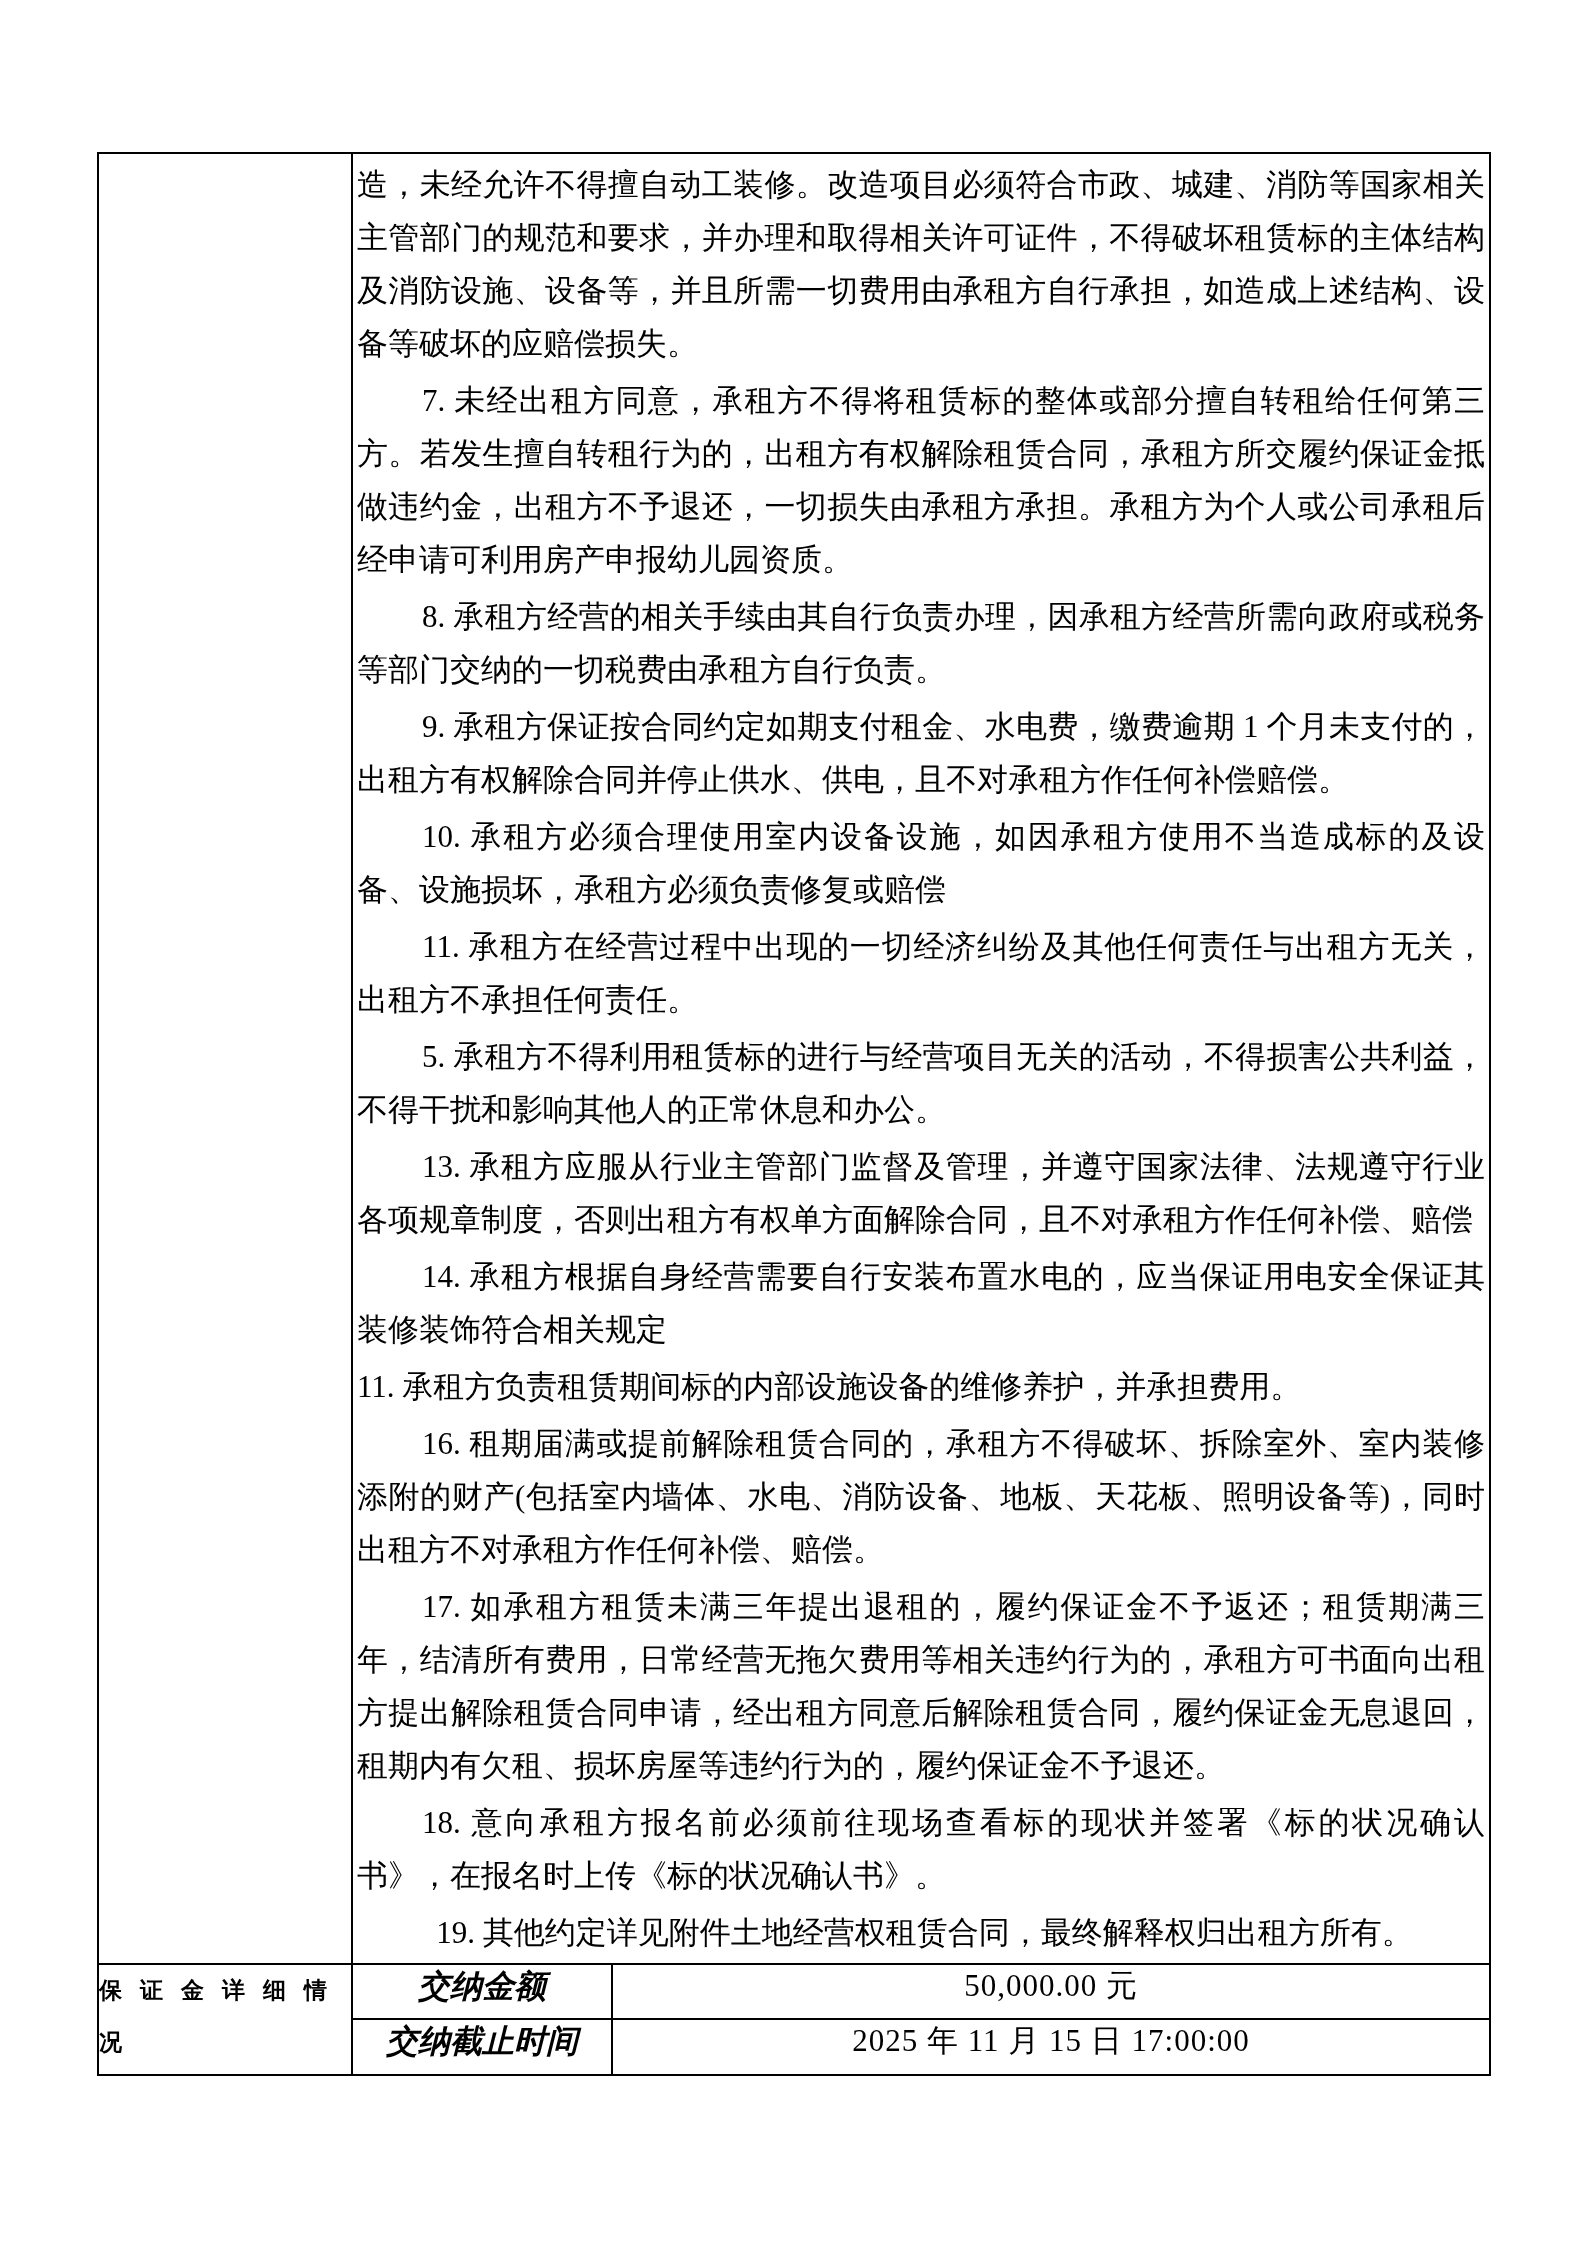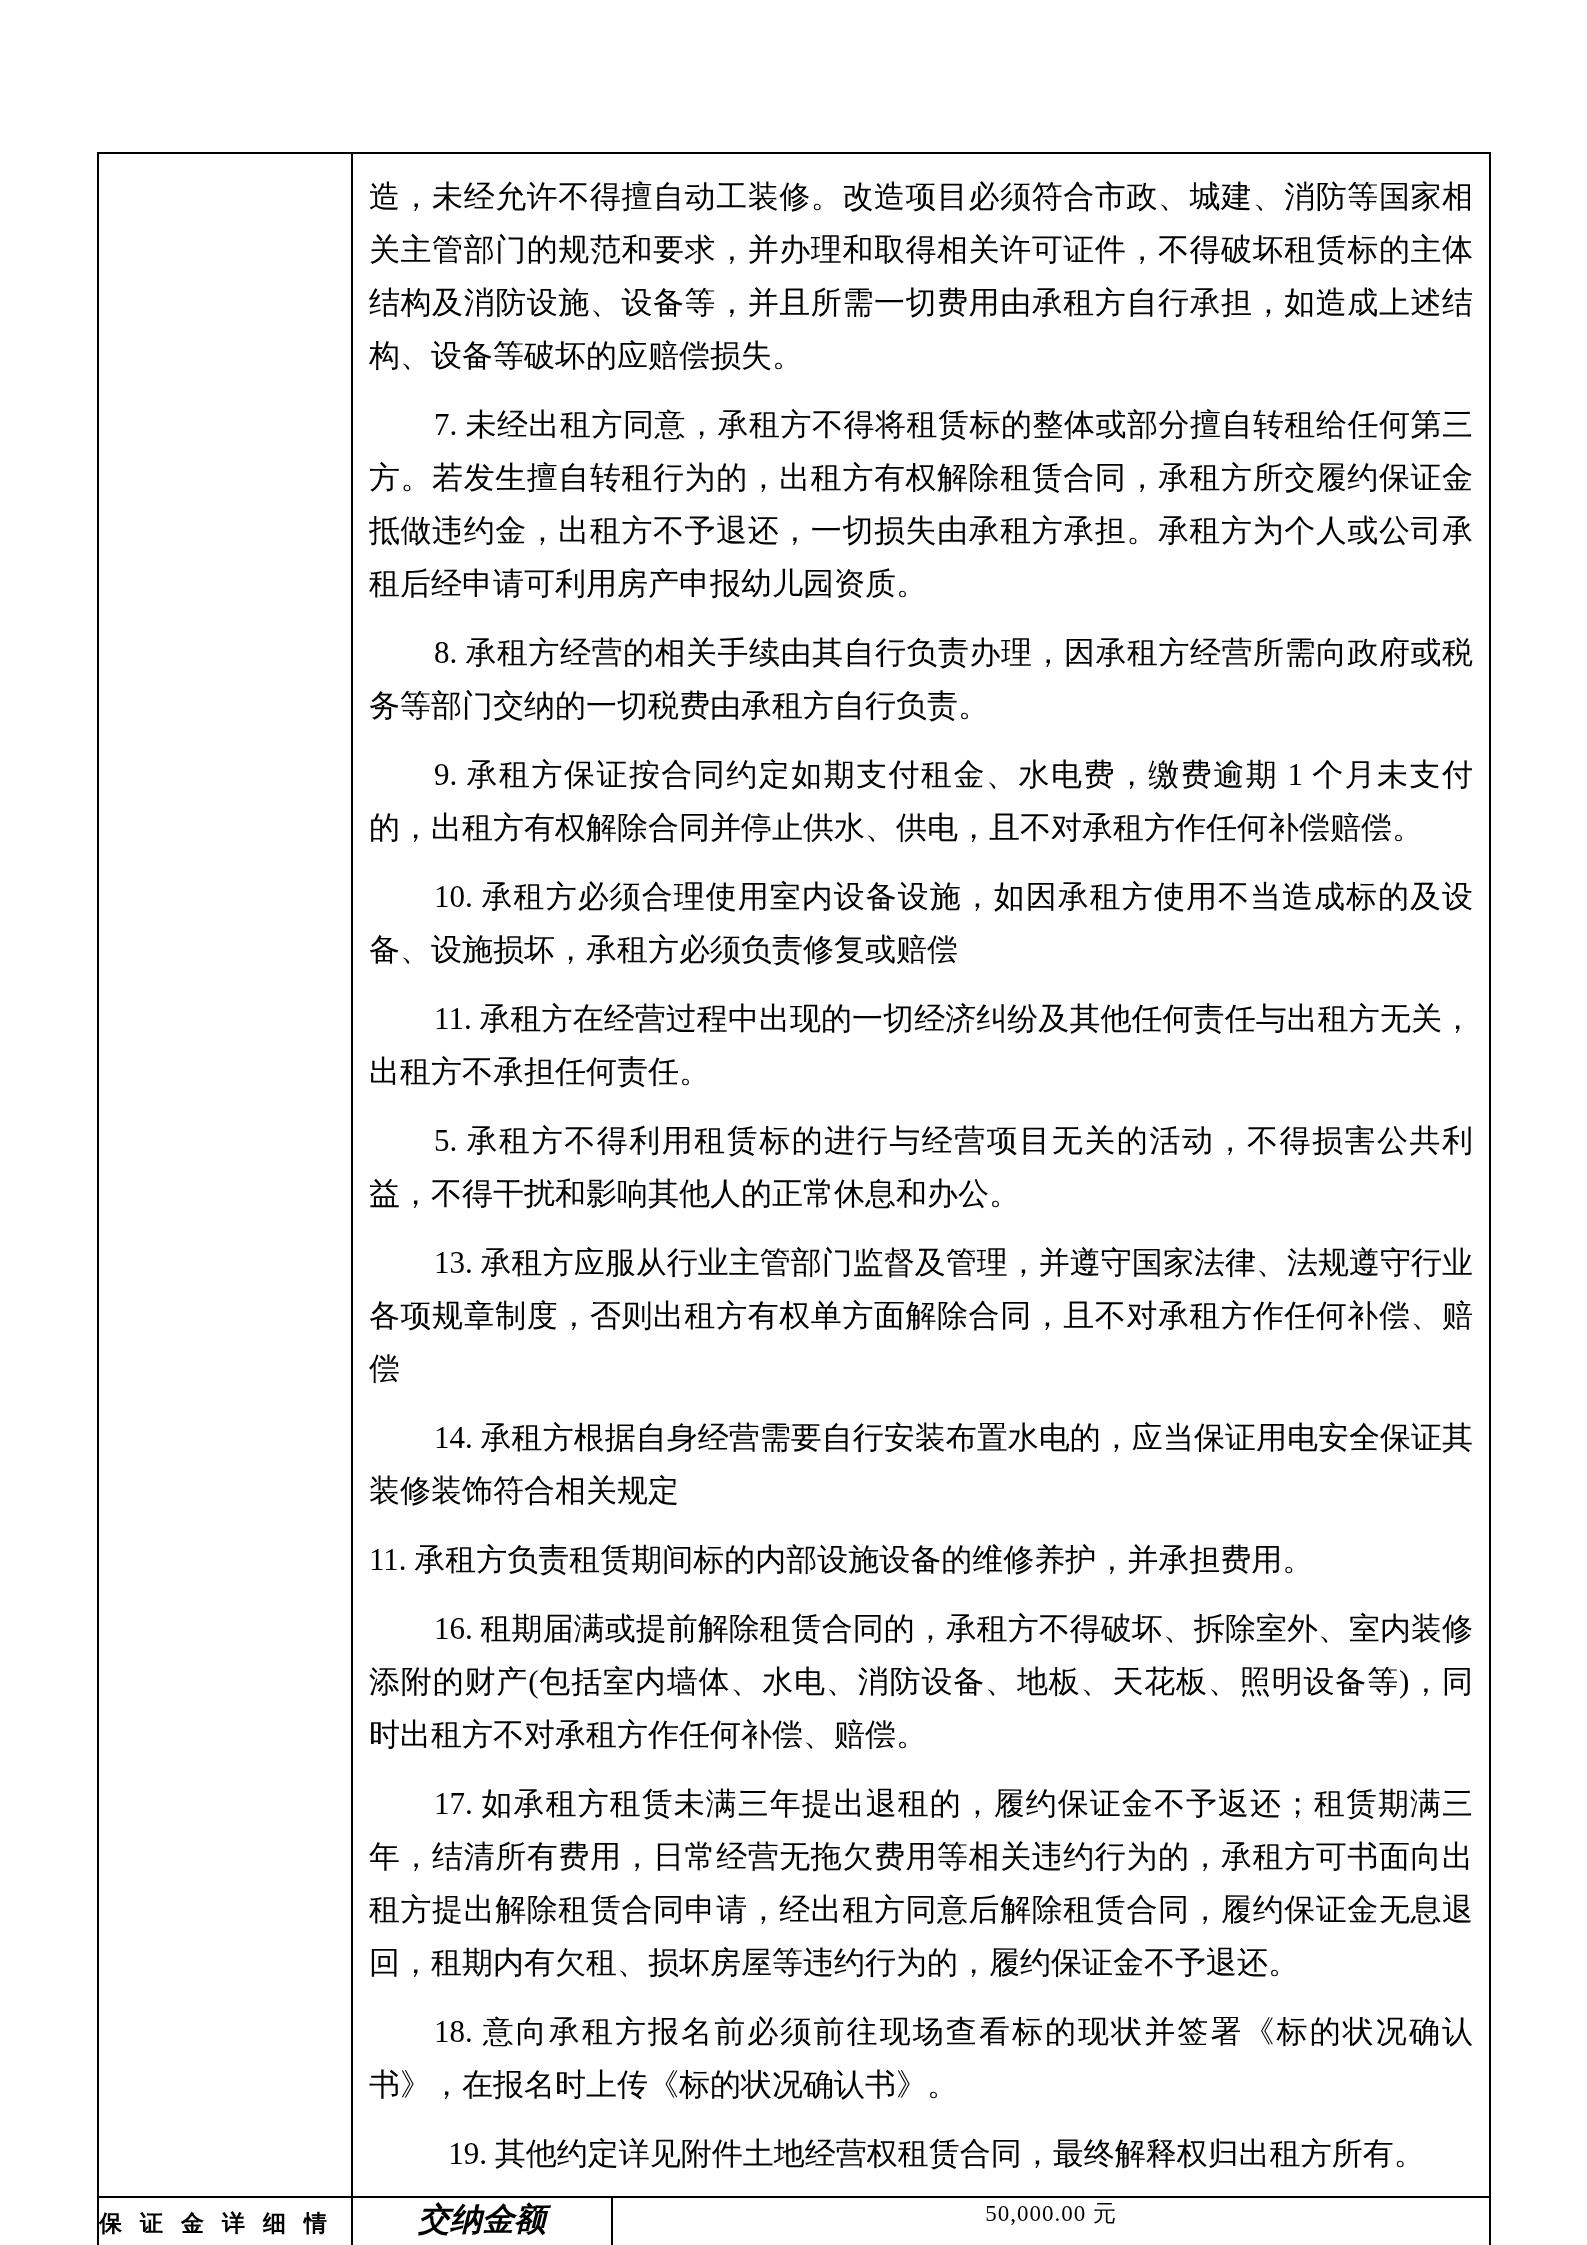--- a/index.html
+++ b/index.html
@@ -26,21 +26,21 @@
   }
   
   .main-cell {
     padding: 4px 15px 0 9px;
     font-size: 31px;
     line-height: 53px;
     height: 1805px;
     overflow: hidden;
   }
   .para {
-    margin: 16px;
+    margin: 4px;
     text-align: justify;
     text-indent: 2.1em;
   }
   .ti0  { text-indent: 0; }
   .ti25 { text-indent: 2.3em; padding-left: 8px; }
   
   .side-cell { background: #ffffff; }
   .deposit-head {
     padding: 8px 8px 0 10px;
     font-weight: bold;
@@ -55,21 +55,21 @@
   .side-line2 { text-align: left; }
   
   .field-label {
     font-weight: bold;
     font-size: 32px;
     text-align: center;
     vertical-align: middle;
     font-style: italic;
   }
   .field-value {
-    font-size: 23px;
+    font-size: 31px;
     text-align: center;
     vertical-align: middle;
     letter-spacing: 1px;
   }
   .row1 .field-label, .row1 .field-value { height: 53px; }
   .row2 .field-label, .row2 .field-value { height: 54px; }
 </style>
 </head>
 <body>
 

